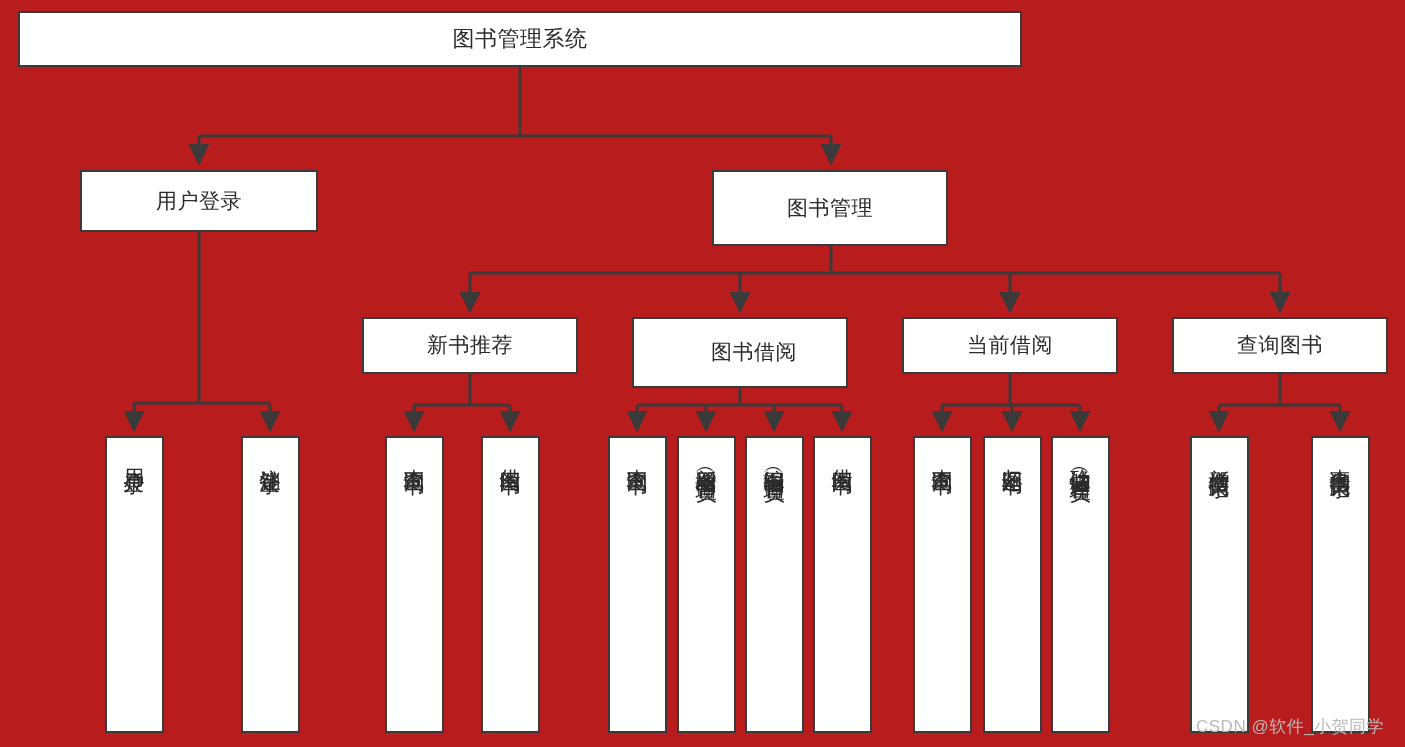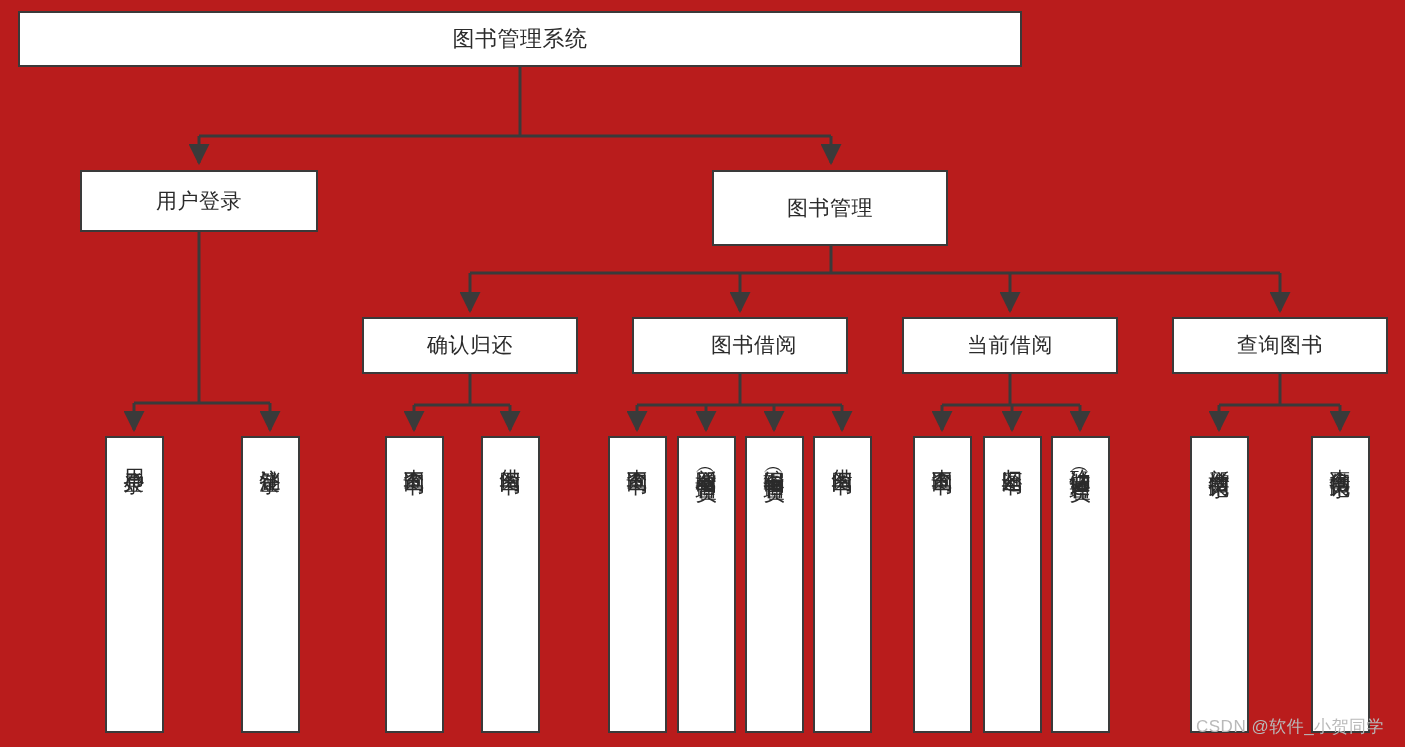--- a/index.html
+++ b/index.html
@@ -132,23 +132,23 @@
   </div>
 
   <div class="node node-l2" style="left:80px; top:170px; width:238px; height:62px;">
     <span class="label">用户登录</span>
   </div>
   <div class="node node-l2" style="left:712px; top:170px; width:236px; height:76px;">
     <span class="label">图书管理</span>
   </div>
 
   <div class="node node-l3" style="left:362px; top:317px; width:216px; height:57px;">
-    <span class="label">确认归还</span>
+    <span class="label">新书推荐</span>
   </div>
-  <div class="node node-l3" style="left:632px; top:317px; width:216px; height:57px;padding-left:28px;">
+  <div class="node node-l3" style="left:632px; top:317px; width:216px; height:71px;padding-left:28px;">
     <span class="label">图书借阅</span>
   </div>
   <div class="node node-l3" style="left:902px; top:317px; width:216px; height:57px;">
     <span class="label">当前借阅</span>
   </div>
   <div class="node node-l3" style="left:1172px; top:317px; width:216px; height:57px;">
     <span class="label">查询图书</span>
   </div>
 
   <div class="node node-leaf" style="left:105px; top:436px; width:59px; height:297px;">

